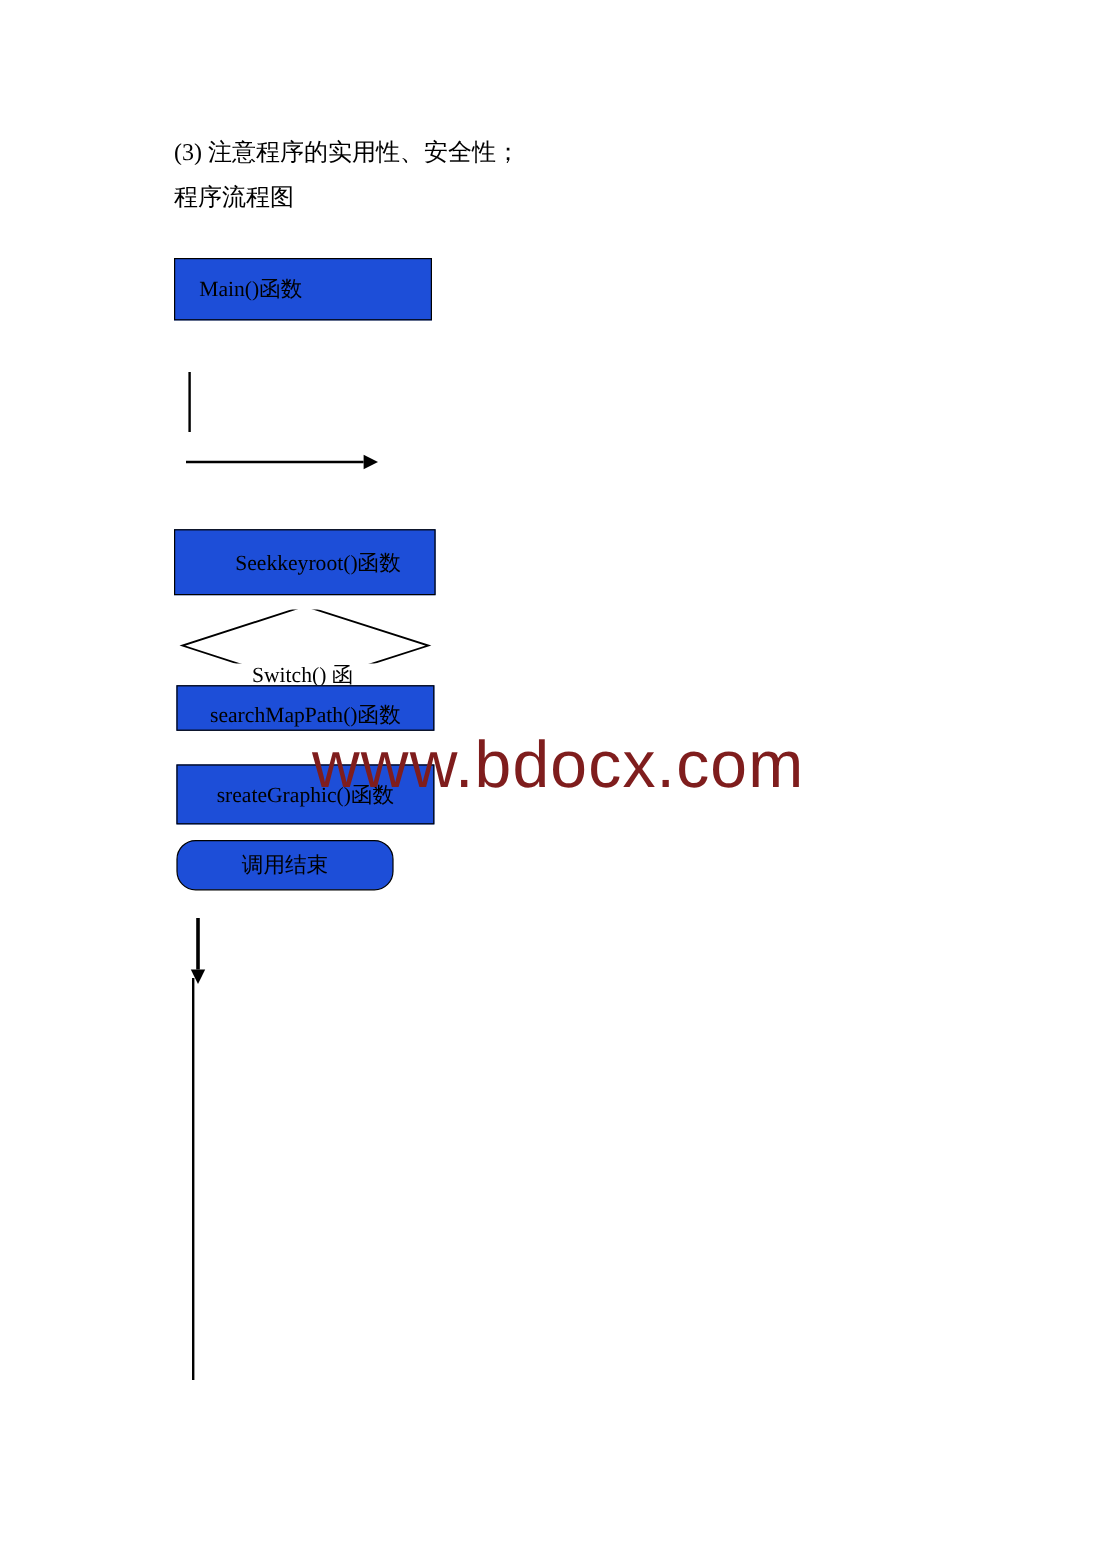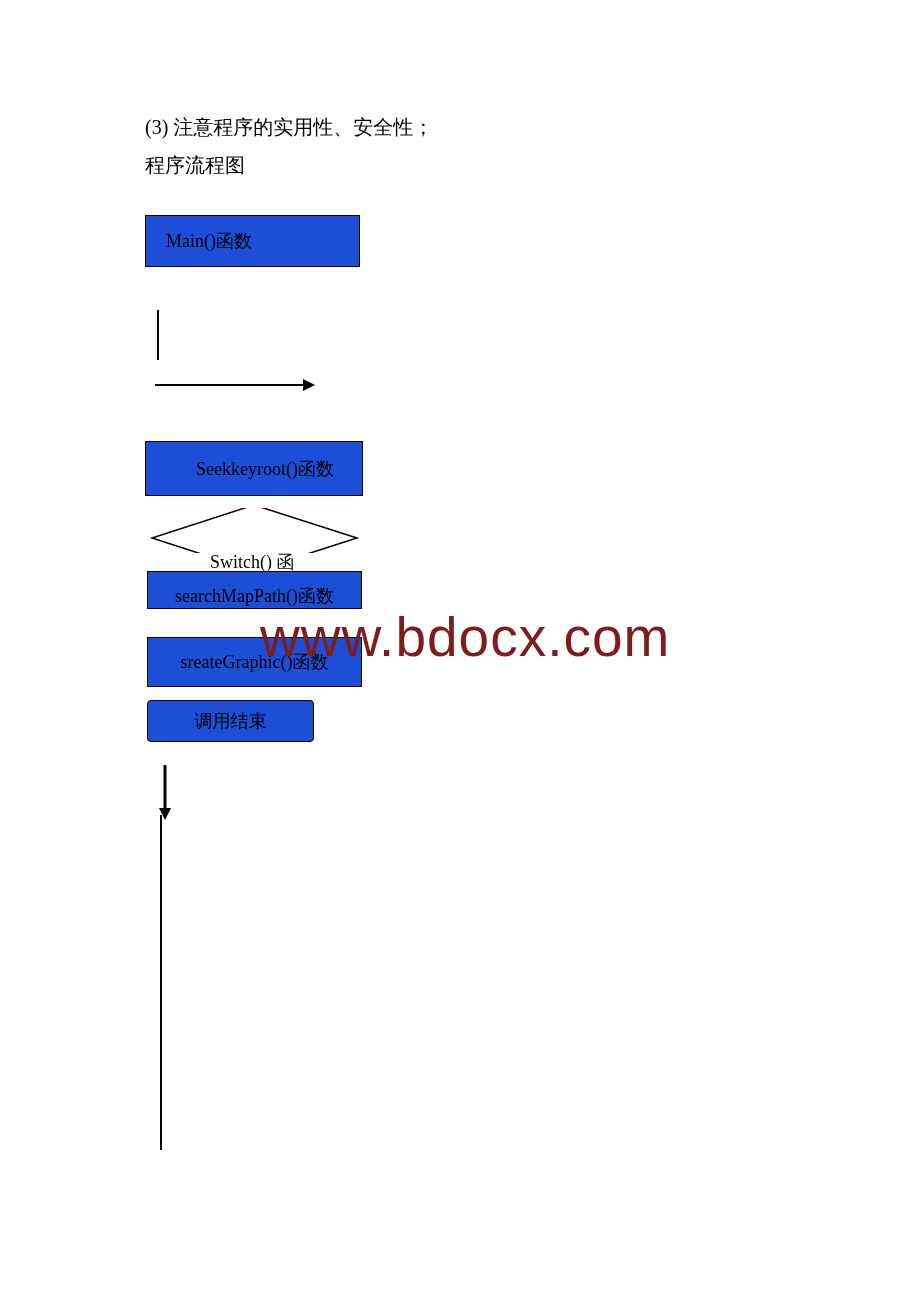--- a/index.html
+++ b/index.html
@@ -94,23 +94,23 @@
     .box-createg {
       left: 2px;
       top: 422px;
       width: 215px;
       height: 50px;
       justify-content: center;
     }
     .box-end {
       left: 2px;
       top: 485px;
-      width: 167px;
+      width: 181px;
       height: 42px;
-      border-radius: 4px;
+      border-radius: 16px;
       font-size: 18px;
       text-align: center;
     }
     .arrow-down {
       position: absolute;
       left: 13px;
       top: 550px;
     }
     .long-vline {
       position: absolute;

